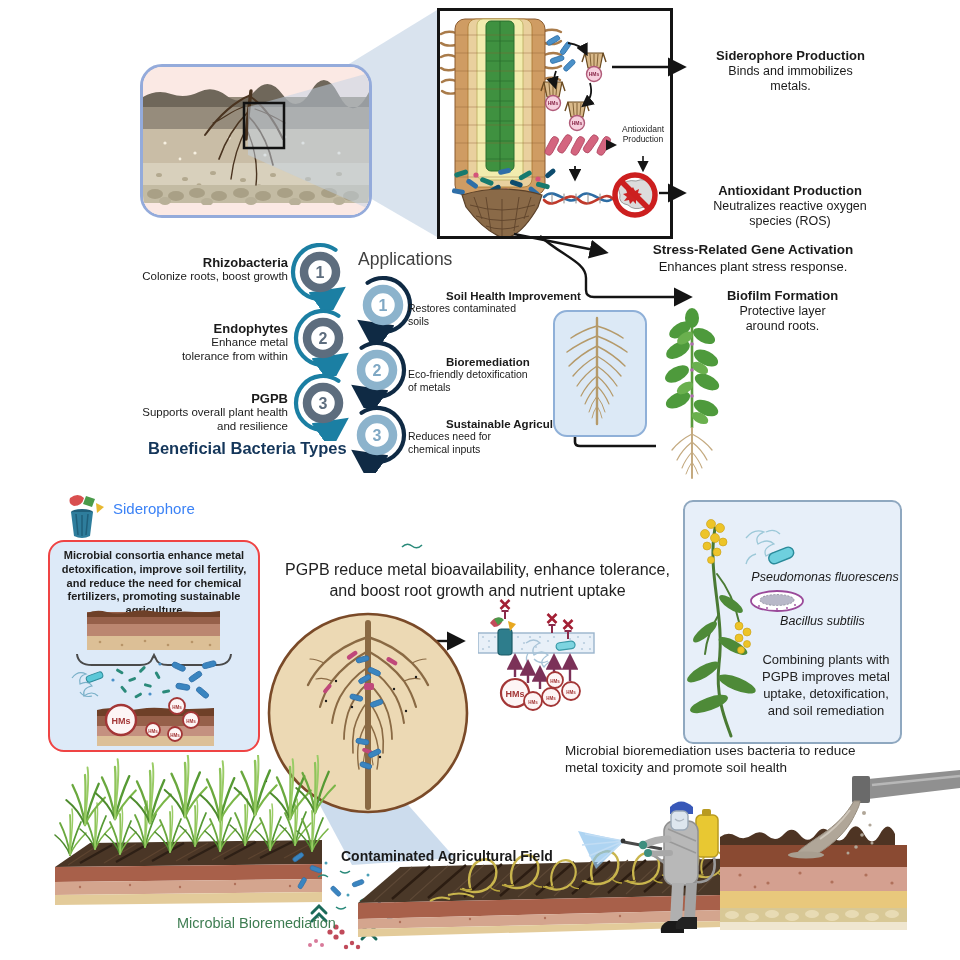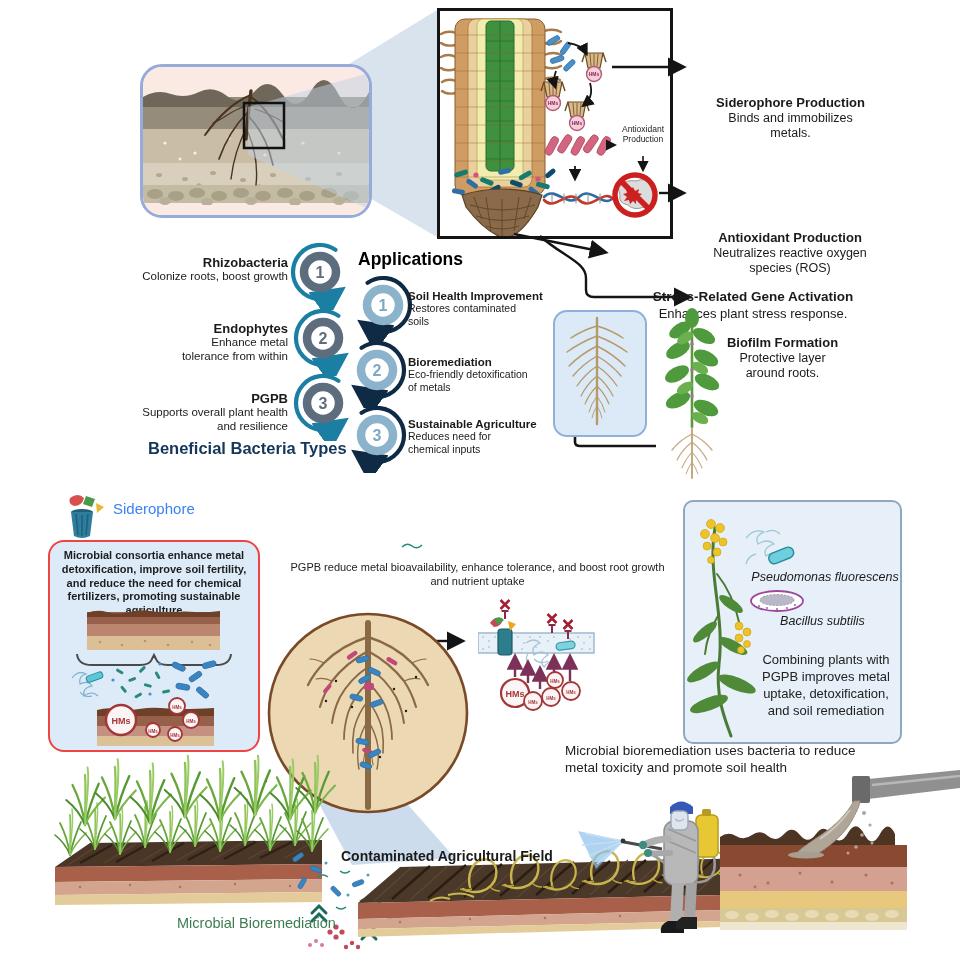--- a/index.html
+++ b/index.html
@@ -8,49 +8,49 @@
   .abs{position:absolute;}
   svg{display:block;}
   
   .inset{left:140px;top:64px;width:226px;height:148px;border:3px solid #94abdb;border-radius:22px;
          background:#fbe9e4;overflow:hidden;}
   
   .rootbox{left:437px;top:8px;width:230px;height:225px;border:3px solid #141414;background:#fff;}
   .antiox-note{left:172px;top:114px;width:62px;font-size:8.5px;line-height:1.15;text-align:center;color:#222;}
   
   .callout{text-align:center;}
-  .callout .t{font-weight:bold;font-size:13px;line-height:1.2;margin-top:47px;}
+  .callout .t{font-weight:bold;font-size:13px;line-height:1.2;}
   .callout .d{font-size:12.5px;line-height:1.2;margin-top:1px;}
   .co1{left:693px;top:48px;width:195px;}
   .co2{left:690px;top:183px;width:200px;}
   .co3{left:618px;top:242px;width:270px;}
   .co3 .t{font-size:13.5px;} .co3 .d{font-size:13px;}
   .co4{left:695px;top:288px;width:175px;}
   
   .btype{text-align:right;}
   .btype .n{font-weight:bold;font-size:13px;}
   .btype .d{font-size:11.5px;line-height:1.2;}
   .b1{left:108px;top:255px;width:180px;}
   .b2{left:108px;top:321px;width:180px;}
   .b3{left:108px;top:391px;width:180px;}
-  .apitem .n{font-weight:bold;font-size:11.5px;white-space:nowrap;}
+  .apitem .n{font-weight:bold;font-size:11.5px;white-space:nowrap;margin-left:38px;}
   .apitem .d{font-size:10.5px;line-height:1.2;width:128px;}
   .a1{left:408px;top:290px;}
   .a2{left:408px;top:356px;}
   .a3{left:408px;top:418px;}
-  .h-apps{left:358px;top:249px;font-size:17.5px;font-weight:bold;color:#000000;white-space:nowrap;}
+  .h-apps{left:358px;top:249px;font-size:17.5px;font-weight:normal;color:#404040;white-space:nowrap;}
   .h-btypes{left:148px;top:439px;font-size:16.5px;font-weight:bold;color:#14365a;white-space:nowrap;}
   
   .rootsbox{left:553px;top:310px;width:90px;height:123px;background:#dce9f6;border:2.5px solid #8fb0d8;border-radius:14px;}
   
   .sid-label{left:113px;top:500px;font-size:15px;color:#3b82f6;}
   .consortia{left:48px;top:540px;width:208px;height:208px;background:#ddeaf8;border:2px solid #ef4444;border-radius:16px;}
   .consortia .txt{position:absolute;left:6px;top:7px;width:196px;font-size:11px;font-weight:600;
                   text-align:center;line-height:1.25;color:#1d1d1d;}
-  .pgpb-cap{left:280px;top:560px;width:395px;text-align:center;font-size:11px;line-height:1.3;color:#222;}
+  .pgpb-cap{left:280px;top:560px;width:395px;text-align:center;font-size:16px;line-height:1.3;color:#222;}
   .hyperbox{left:683px;top:500px;width:215px;height:240px;background:#e7eff9;border:2px solid #8fa8c0;border-radius:10px;}
   .hyper-title{position:absolute;left:30px;top:6px;width:180px;font-size:12px;font-weight:bold;text-align:center;}
   .species{position:absolute;font-style:italic;font-size:12.5px;text-align:center;}
   .sp1{left:65px;top:68px;width:150px;}
   .sp2{left:75px;top:112px;width:125px;}
   .hyper-cap{position:absolute;left:72px;top:150px;width:138px;font-size:13px;text-align:center;line-height:1.3;color:#222;}
   .bio-cap{left:565px;top:743px;width:320px;font-size:13.5px;line-height:1.25;color:#222;}
   .field-label{left:341px;top:848px;font-size:14px;font-weight:bold;white-space:nowrap;}
   .microbial-label{left:177px;top:915px;font-size:14.5px;color:#3e7d52;white-space:nowrap;}
 </style>

